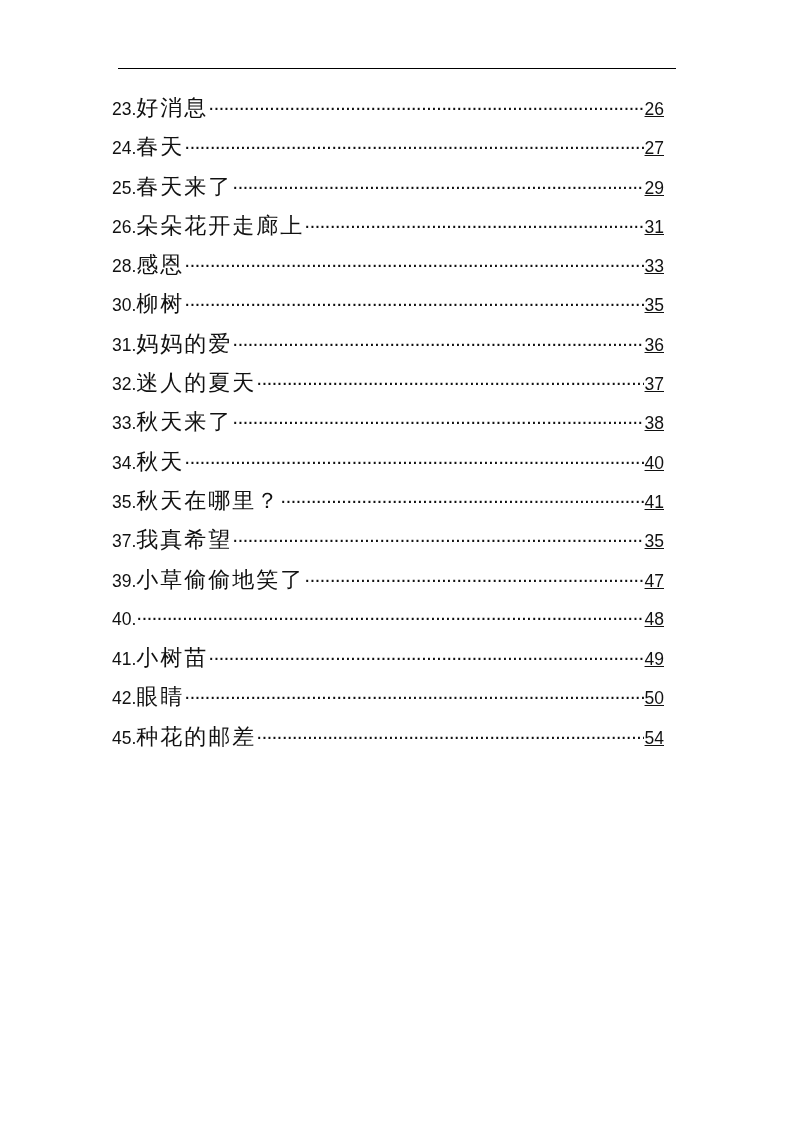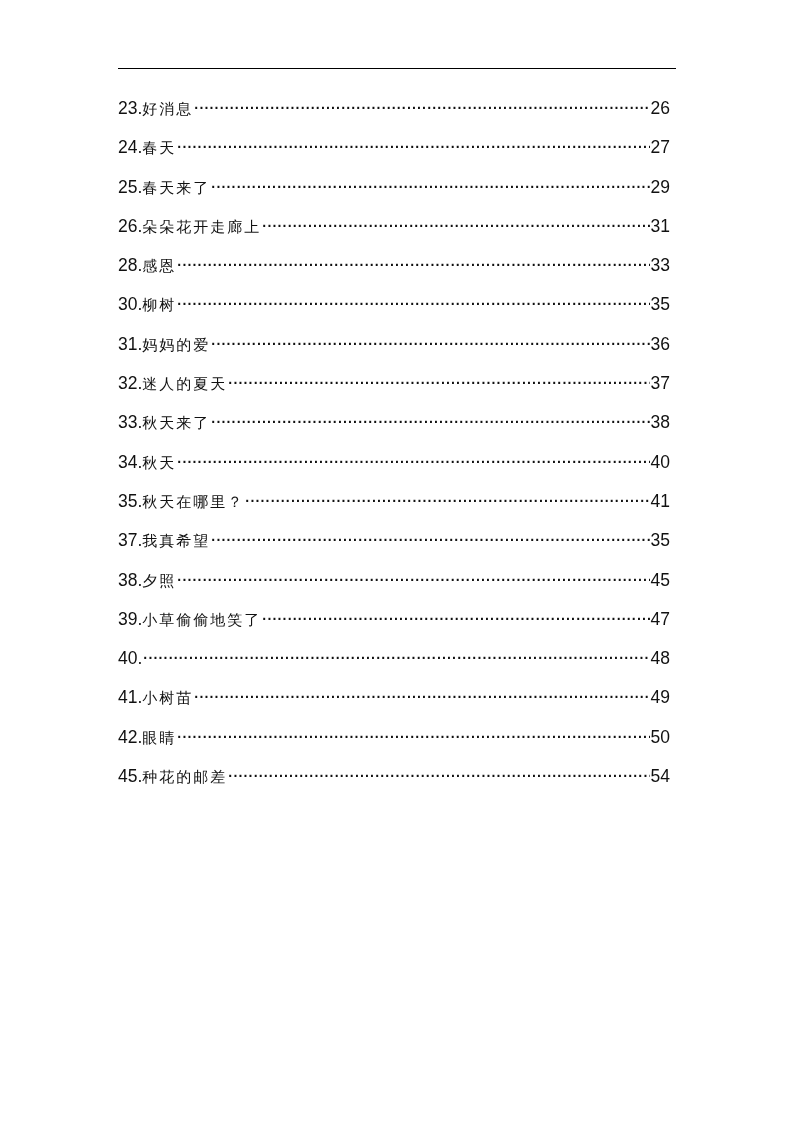--- a/index.html
+++ b/index.html
@@ -18,21 +18,21 @@
     .header-rule {
       position: absolute;
       left: 118px;
       top: 68px;
       width: 558px;
       height: 0;
       border-top: 1px solid #000000;
     }
     .toc {
       position: absolute;
-      left: 118px;
+      left: 112px;
       top: 96px;
       width: 552px;
       margin: 0;
       padding: 0;
       list-style: none;
     }
     .toc-row {
       display: flex;
       align-items: baseline;
       height: 39.3px;
@@ -40,21 +40,21 @@
       font-size: 17px;
     }
     .toc-num {
       font-family: "Liberation Sans", sans-serif;
       font-size: 17.5px;
       white-space: nowrap;
     }
     .toc-title {
       white-space: nowrap;
       letter-spacing: 2px;
-      font-size: 15px;
+      font-size: 22px;
     }
     .toc-leader {
       flex: 1 1 auto;
       overflow: hidden;
       white-space: nowrap;
       margin: 0 1px;
       font-family: "Liberation Sans", sans-serif;
       font-size: 14px;
       letter-spacing: 0.4px;
       color: #111111;
@@ -62,20 +62,21 @@
       top: -1px;
     }
     .toc-leader::before {
       content: "··················································································································································";
       font-weight: bold;
     }
     .toc-page {
       font-family: "Liberation Sans", sans-serif;
       font-size: 17.5px;
       white-space: nowrap;
+      text-decoration: underline;
     }
   </style>
 </head>
 <body>
 
 <div class="header-rule"></div>
 
 <ul class="toc">
   <li class="toc-row">
     <span class="toc-num">23.</span>
@@ -143,26 +144,20 @@
     <span class="toc-leader"></span>
     <span class="toc-page">41</span>
   </li>
   <li class="toc-row">
     <span class="toc-num">37.</span>
     <span class="toc-title">我真希望</span>
     <span class="toc-leader"></span>
     <span class="toc-page">35</span>
   </li>
   <li class="toc-row">
-    <span class="toc-num">38.</span>
-    <span class="toc-title">夕照</span>
-    <span class="toc-leader"></span>
-    <span class="toc-page">45</span>
-  </li>
-  <li class="toc-row">
     <span class="toc-num">39.</span>
     <span class="toc-title">小草偷偷地笑了</span>
     <span class="toc-leader"></span>
     <span class="toc-page">47</span>
   </li>
   <li class="toc-row">
     <span class="toc-num">40.</span>
     <span class="toc-leader"></span>
     <span class="toc-page">48</span>
   </li>

